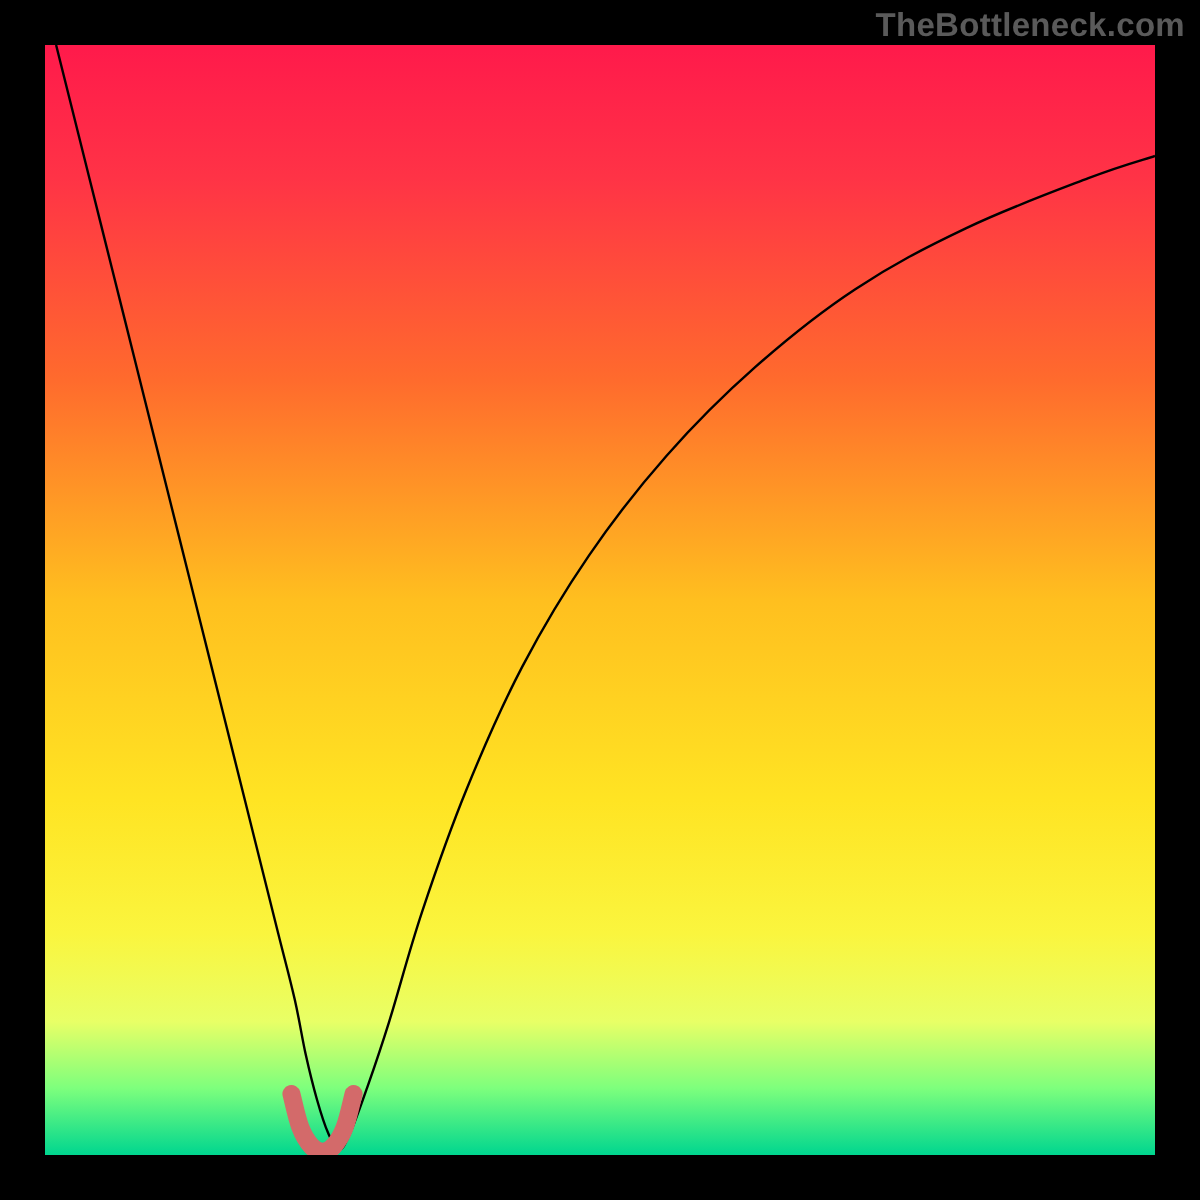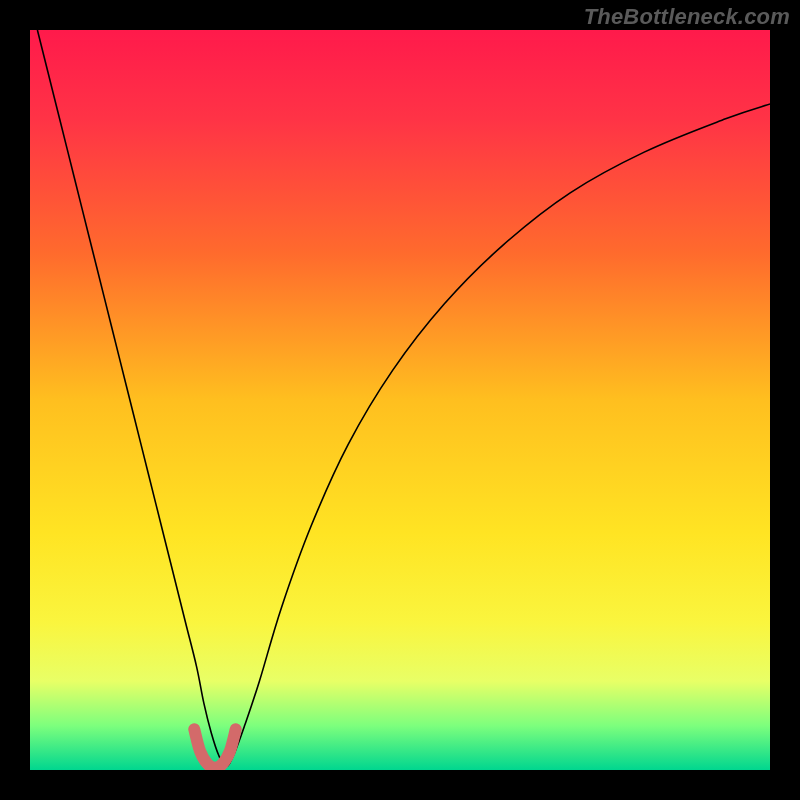--- a/index.html
+++ b/index.html
@@ -9,21 +9,20 @@
     height: 800px;
     background: #000;
     overflow: hidden;
     font-family: Arial, Helvetica, sans-serif;
   }
   .frame {
     position: relative;
     width: 800px;
     height: 672px;
     background: #000;
-    font-style: italic;
   }
   .watermark {
     position: absolute;
     top: 4px;
     right: 10px;
     color: #5a5a5a;
     font-size: 22px;
     font-weight: 600;
     letter-spacing: 0.2px;
     z-index: 2;

